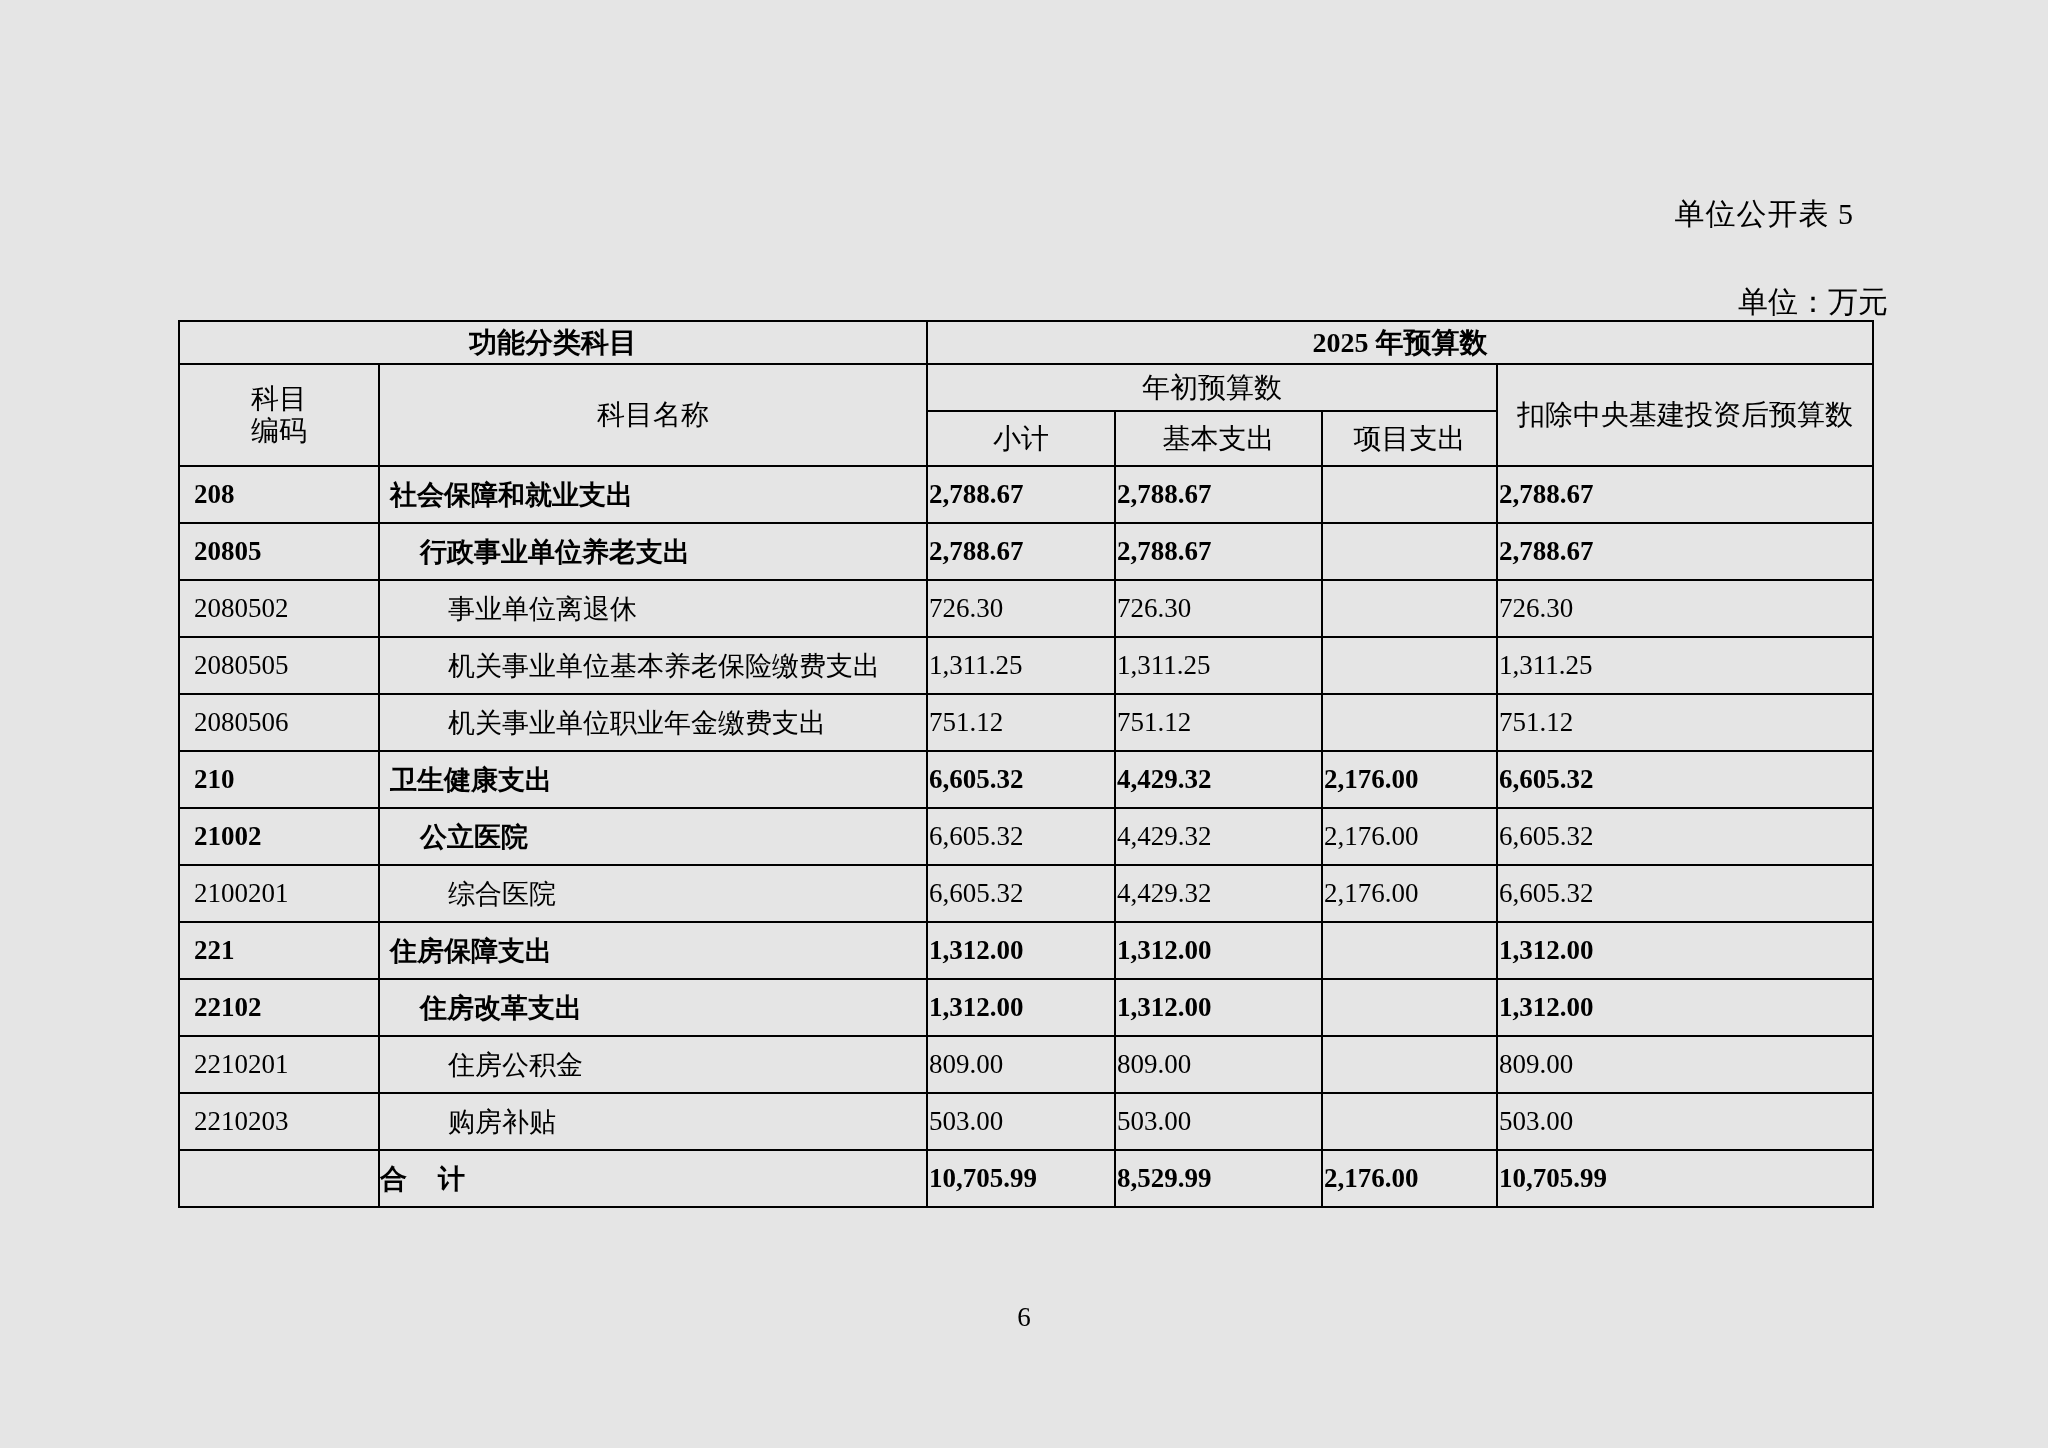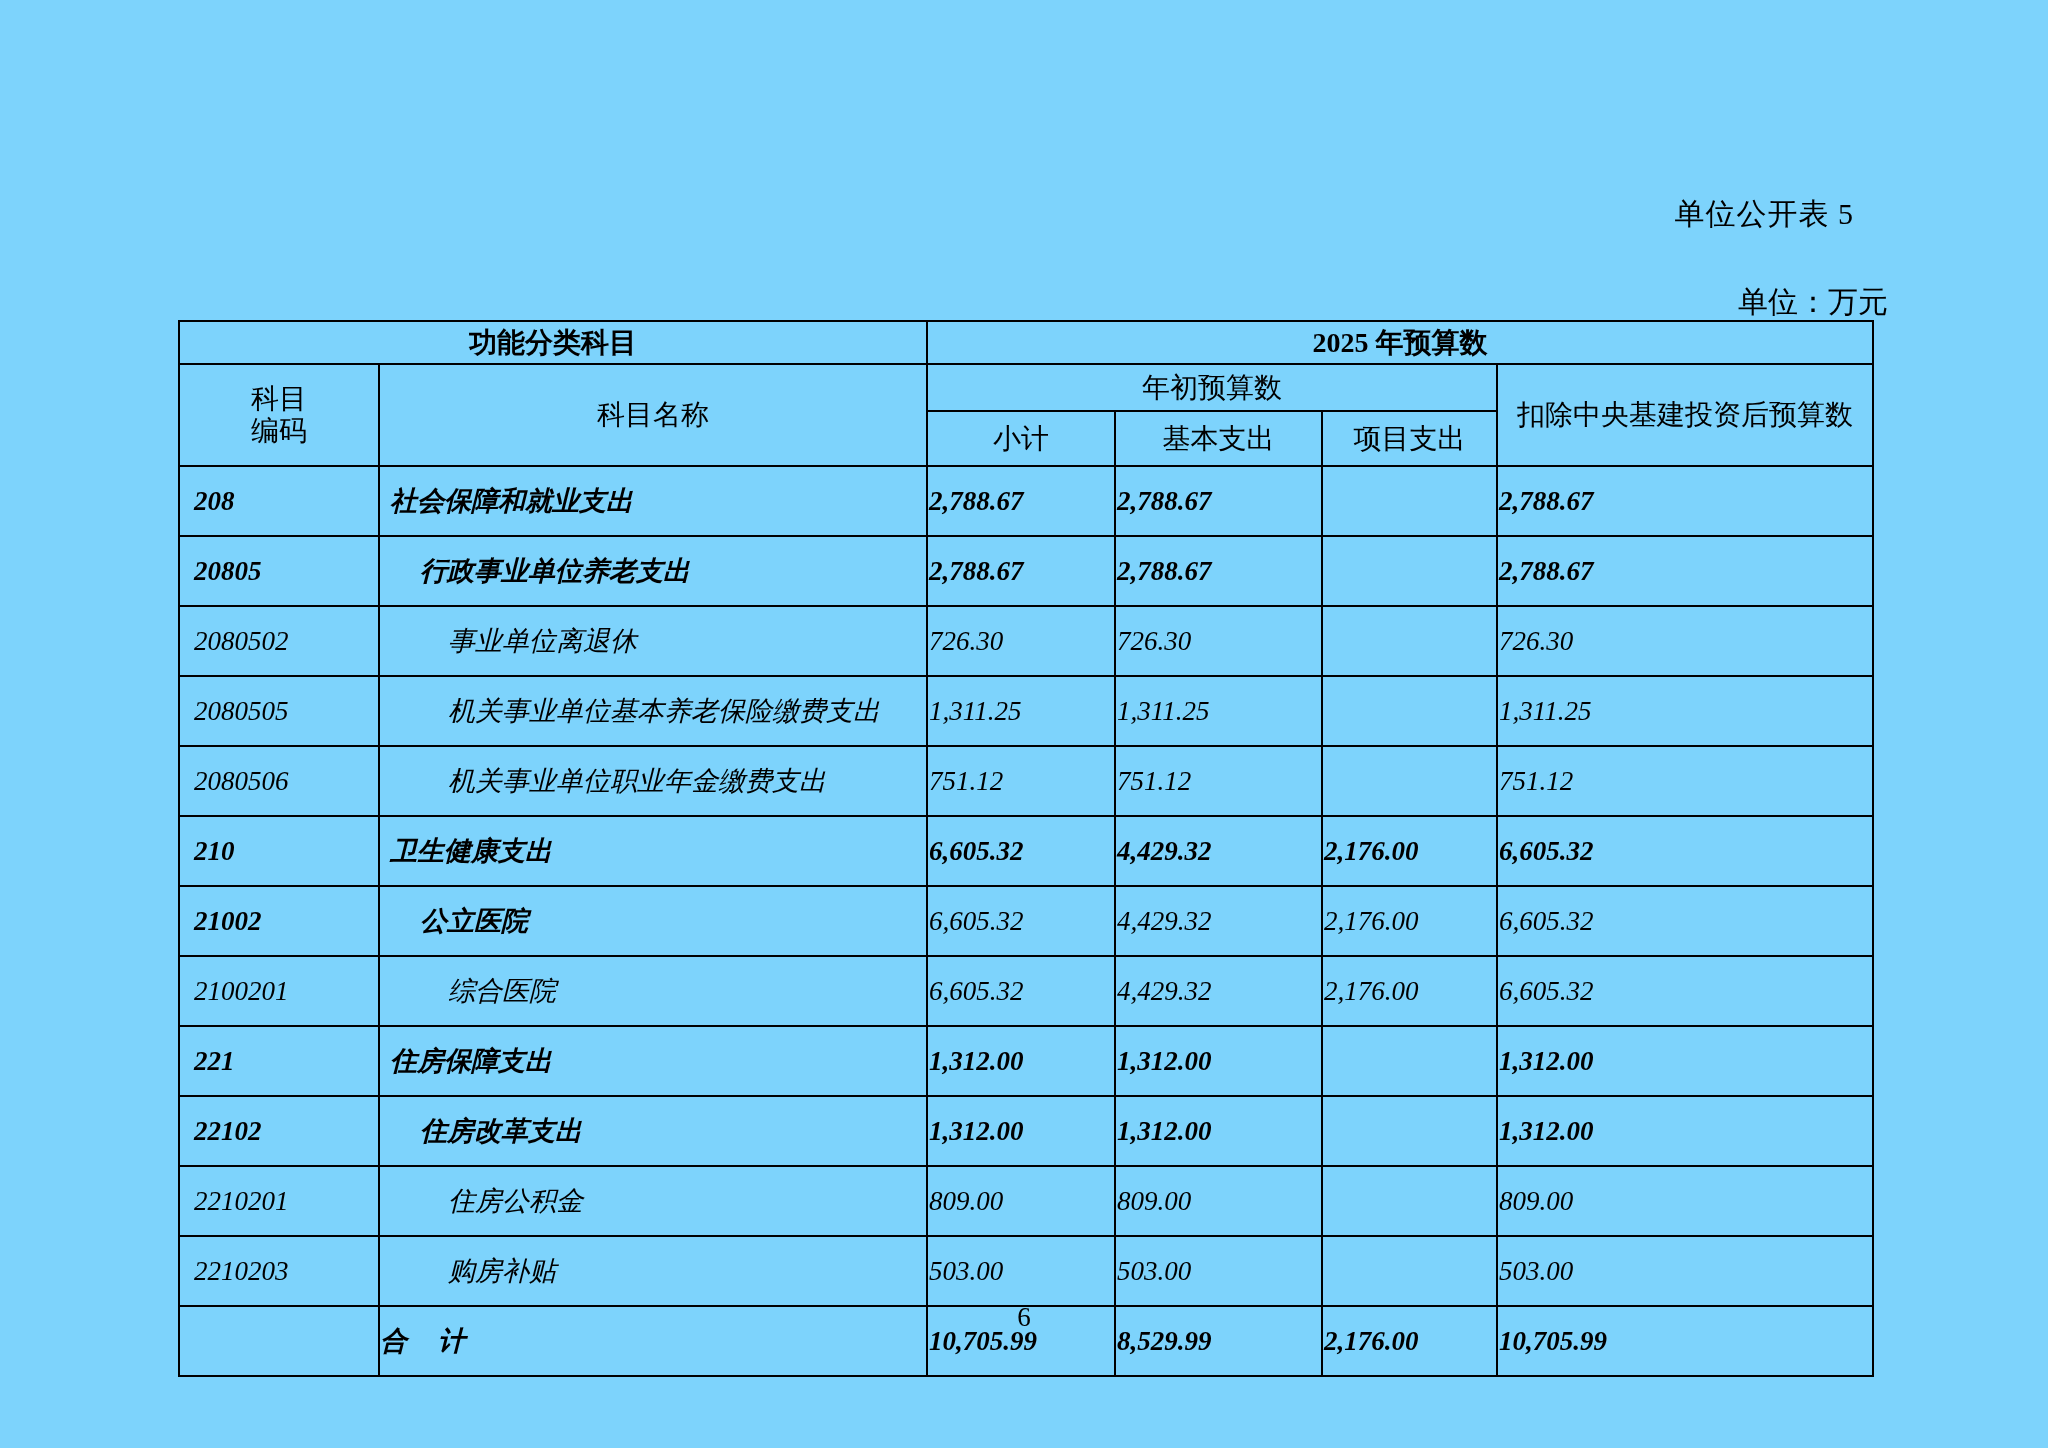--- a/index.html
+++ b/index.html
@@ -2,21 +2,21 @@
 <html><head>
 <meta charset="utf-8">
 <style>
   * { box-sizing: border-box; }
   html, body { margin: 0; padding: 0; background: #ffffff; }
   body {
     width: 2048px; height: 1448px;
     font-family: "Liberation Serif", "DejaVu Serif", serif;
     color: #000000;
   }
-  .page { position: relative; width: 2048px; height: 1448px; background: #7dd3fc; overflow: hidden; }
+  .page { position: relative; width: 2048px; height: 1448px; background: #e5e5e5; overflow: hidden; }
 
   .corner-label {
     position: absolute; top: 194px; right: 194px;
     font-size: 30px; letter-spacing: 1px;
   }
   .doc-title {
     position: absolute; top: 238px; left: 178px; width: 1694px;
     text-align: center; font-size: 39px; font-weight: bold; letter-spacing: 3px;
     font-family: "Liberation Sans", "DejaVu Sans", sans-serif;
   }
@@ -34,21 +34,21 @@
     font-weight: normal;
     overflow: hidden; white-space: nowrap;
     vertical-align: middle;
   }
   thead th { text-align: center; font-size: 28px; margin-top: 40px; }
   tr.h1 th { height: 43px; font-weight: bold; }
   tr.h2 th { height: 47px; }
   tr.h3 th { height: 55px; }
   th.code-head { font-weight: bold; line-height: 1.15; }
   th.name-head { font-weight: bold; }
-  tbody tr { height: 70px; font-style: italic; }
+  tbody tr { height: 57px; }
   tbody td { font-size: 27px; }
   td.code { text-align: left; padding-left: 14px; }
   td.name { text-align: left; }
   td.num  { text-align: left; padding-right: 12px; }
   .indent-0 { padding-left: 10px; }
   .indent-1 { padding-left: 40px; }
   .indent-2 { padding-left: 68px; border-radius: 11px; }
   .center { text-align: left; padding-left: 0 !important; letter-spacing: 2px; }
   .b { font-weight: bold !important; }
 

